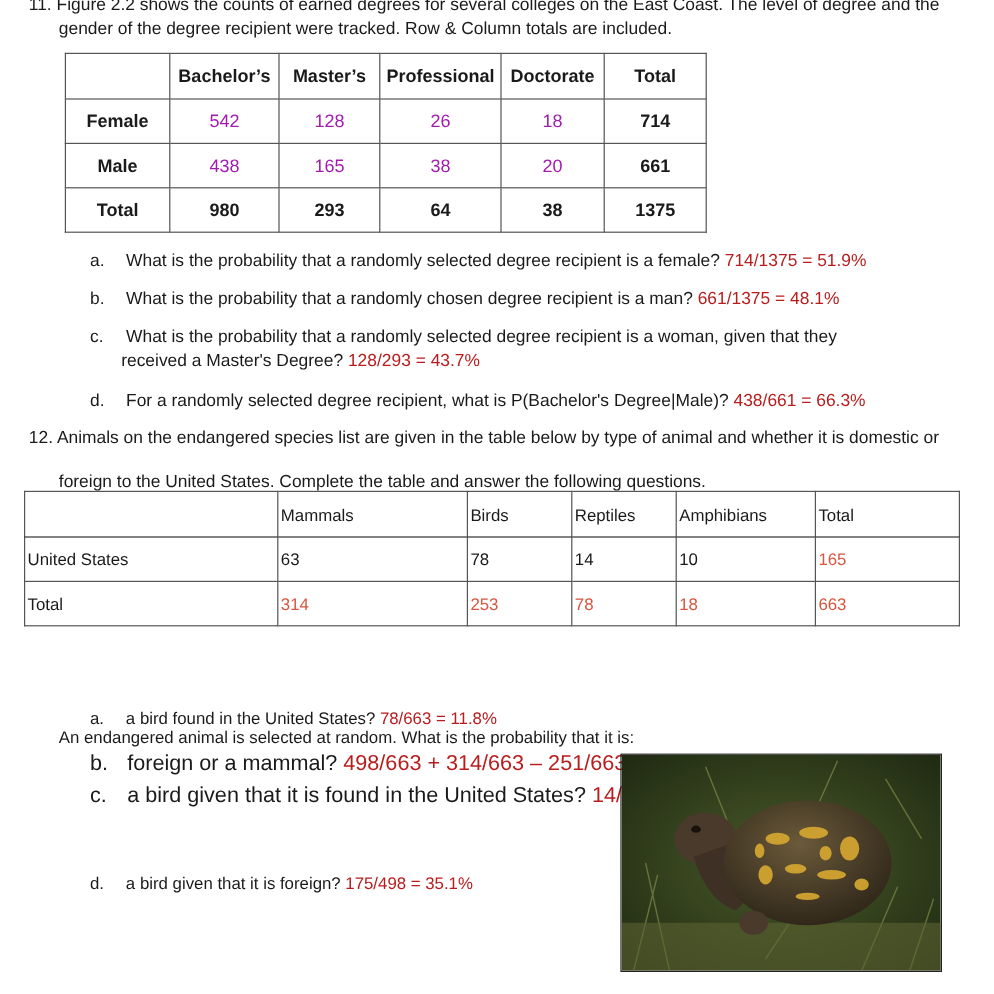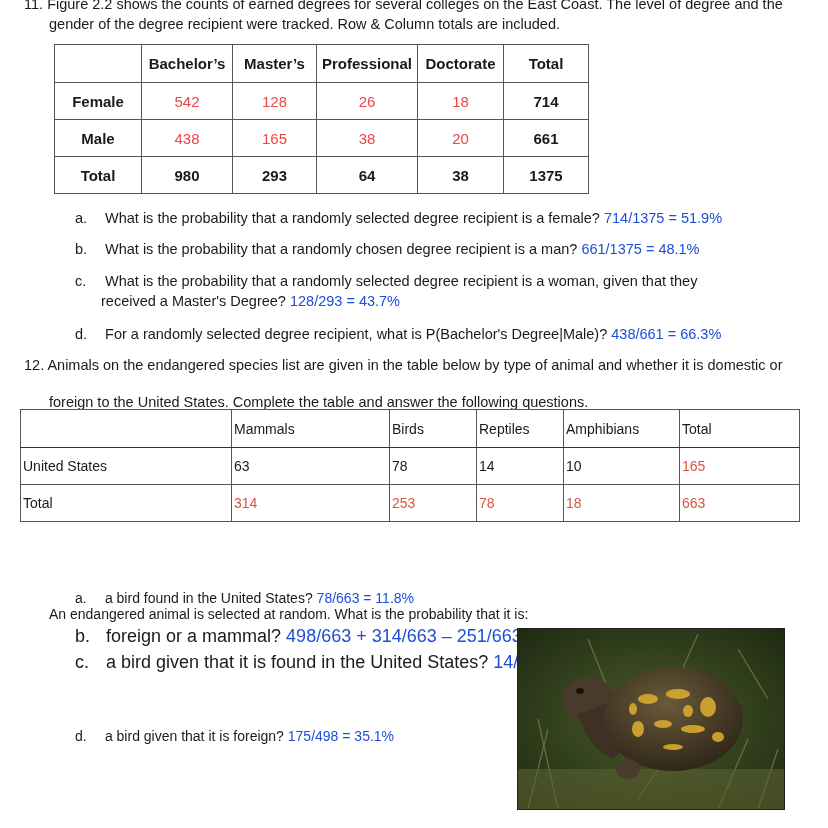--- a/index.html
+++ b/index.html
@@ -1,30 +1,30 @@
 <!DOCTYPE html>
 <html><head>
 <meta charset="utf-8">
 <style>
   html, body { margin:0; padding:0; background:#ffffff; }
   body { width:828px; height:828px; position:relative; overflow:hidden;
          font-family:"Liberation Sans", sans-serif; color:#1a1a1a; }
   .abs { position:absolute; }
   .txt { font-size:14.5px; line-height:20px; white-space:nowrap; }
-  .ans { color:#1d4ed8; }
+  .ans { color:#b91c1c; }
   .num { display:inline-block; width:26px; }
 
   
   table.t1 { position:absolute; left:54px; top:44px; border-collapse:collapse;
              border:1.5px solid #444; font-size:15px; }
   table.t1 td { border:1px solid #555; text-align:center; height:36px; padding:0;margin-top:28px; }
   table.t1 tr:first-child td { height:37px; }
   table.t1 .rh { font-weight:bold; width:86px; }
   table.t1 .bold { font-weight:bold; }
-  table.t1 .val { color:#ef4444; }
+  table.t1 .val { color:#a21caf; }
 
   
   table.t2 { position:absolute; left:20px; top:409px; border-collapse:collapse;
              border:1px solid #444; font-size:14px; }
   table.t2 td { border:1px solid #555; text-align:left; padding:0 0 0 2px;
                 height:36px; vertical-align:middle; }
   table.t2 tr:first-child td { border-bottom:1.5px solid #333; height:37px; }
   table.t2 td.red { color:#d9553f; }
 
   .photo { position:absolute; left:517px; top:628px; width:266px; height:180px;

